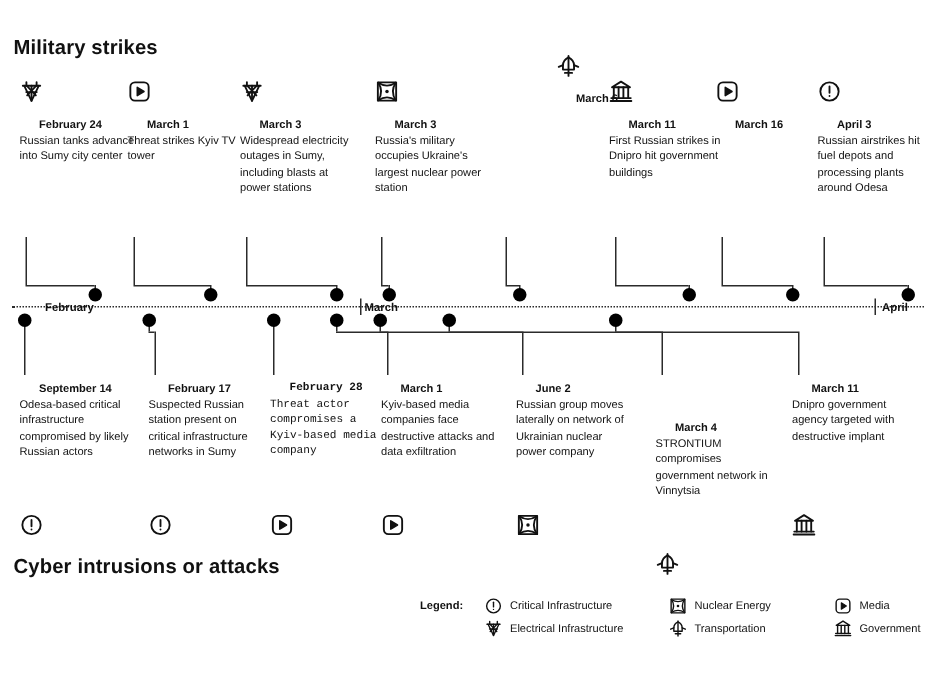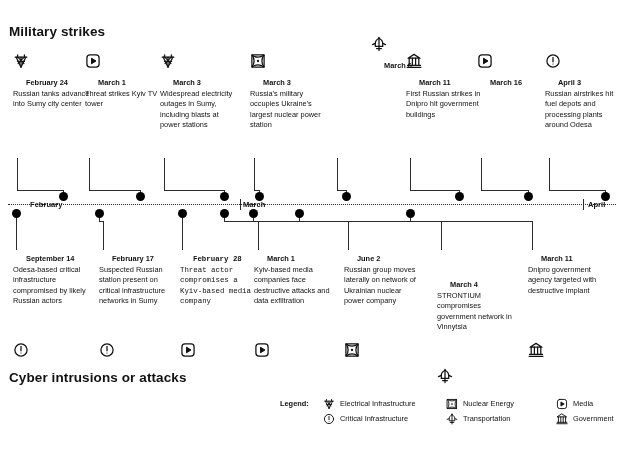--- a/index.html
+++ b/index.html
@@ -394,40 +394,40 @@
       </div>
     </div>
 
   <div id="legend">
     <div id="legend-label">Legend:</div>
     <div id="legend-cols">
         <div class="legend-col" style="left: 42px;">
           <div class="legend-item">
             <span class="li-icon">
               <svg viewBox="0 0 16 16" width="12" height="12">
+                <circle cx="8" cy="8" r="6.1" style="fill:none;stroke:#111;stroke-width:1.25;stroke-linecap:round;stroke-linejoin:round"></circle>
+                <path d="M8 4.6 L8 8.8" style="fill:none;stroke:#111;stroke-width:1.25;stroke-linecap:round;stroke-linejoin:round"></path>
+                <circle cx="8" cy="11" r="0.62" fill="#111" stroke="none"></circle>
+              </svg>
+            </span>
+            <span class="li-label">Critical Infrastructure</span>
+          </div>
+          <div class="legend-item">
+            <span class="li-icon">
+              <svg viewBox="0 0 16 16" width="12" height="12">
                 <path d="M2.2 4.2 H13.8" style="fill:none;stroke:#111;stroke-width:1.25;stroke-linecap:round;stroke-linejoin:round"></path>
                 <path d="M4.6 1.8 L4.6 4.2 M11.4 1.8 L11.4 4.2" style="fill:none;stroke:#111;stroke-width:1.25;stroke-linecap:round;stroke-linejoin:round"></path>
                 <path d="M3.2 4.2 L8 14.2 L12.8 4.2" style="fill:none;stroke:#111;stroke-width:1.25;stroke-linecap:round;stroke-linejoin:round"></path>
                 <path d="M8 4.2 L8 14.2" style="fill:none;stroke:#111;stroke-width:1.25;stroke-linecap:round;stroke-linejoin:round"></path>
                 <path d="M4.5 8.4 H11.5" style="fill:none;stroke:#111;stroke-width:1.25;stroke-linecap:round;stroke-linejoin:round"></path>
                 <path d="M5.1 4.4 L10.9 10.6 M10.9 4.4 L5.1 10.6" style="fill:none;stroke:#111;stroke-width:1.25;stroke-linecap:round;stroke-linejoin:round"></path>
               </svg>
             </span>
             <span class="li-label">Electrical Infrastructure</span>
           </div>
-          <div class="legend-item">
-            <span class="li-icon">
-              <svg viewBox="0 0 16 16" width="12" height="12">
-                <circle cx="8" cy="8" r="6.1" style="fill:none;stroke:#111;stroke-width:1.25;stroke-linecap:round;stroke-linejoin:round"></circle>
-                <path d="M8 4.6 L8 8.8" style="fill:none;stroke:#111;stroke-width:1.25;stroke-linecap:round;stroke-linejoin:round"></path>
-                <circle cx="8" cy="11" r="0.62" fill="#111" stroke="none"></circle>
-              </svg>
-            </span>
-            <span class="li-label">Critical Infrastructure</span>
-          </div>
         </div>
         <div class="legend-col" style="left: 165px;">
           <div class="legend-item">
             <span class="li-icon">
               <svg viewBox="0 0 16 16" width="12" height="12">
                 <rect x="1.9" y="1.9" width="12.2" height="12.2" style="fill:none;stroke:#111;stroke-width:1.25;stroke-linecap:round;stroke-linejoin:round"></rect>
                 <circle cx="8" cy="8" r="1.15" fill="#111" stroke="none"></circle>
                 <path d="M2.2 2.2 Q8 6 13.8 2.2" style="fill:none;stroke:#111;stroke-width:1.25;stroke-linecap:round;stroke-linejoin:round"></path>
                 <path d="M2.2 13.8 Q8 10 13.8 13.8" style="fill:none;stroke:#111;stroke-width:1.25;stroke-linecap:round;stroke-linejoin:round"></path>
                 <path d="M2.2 2.2 Q6 8 2.2 13.8" style="fill:none;stroke:#111;stroke-width:1.25;stroke-linecap:round;stroke-linejoin:round"></path>

